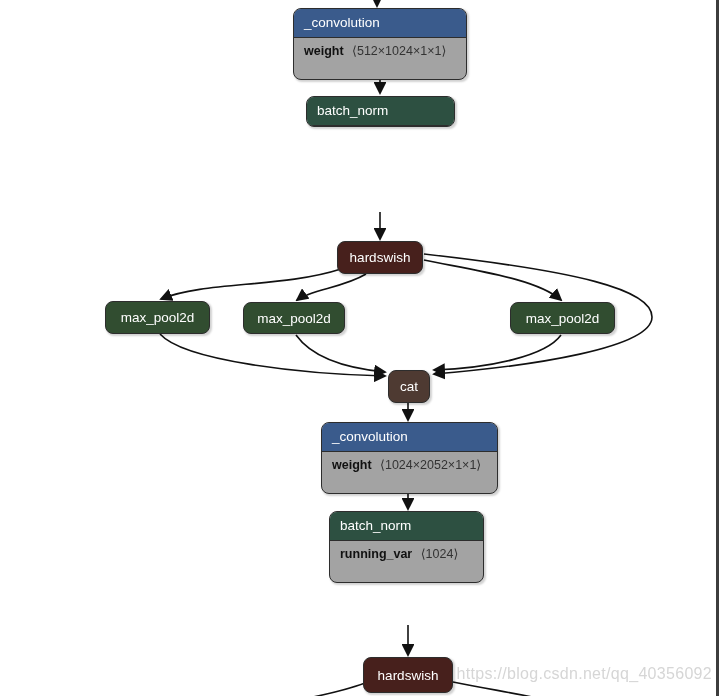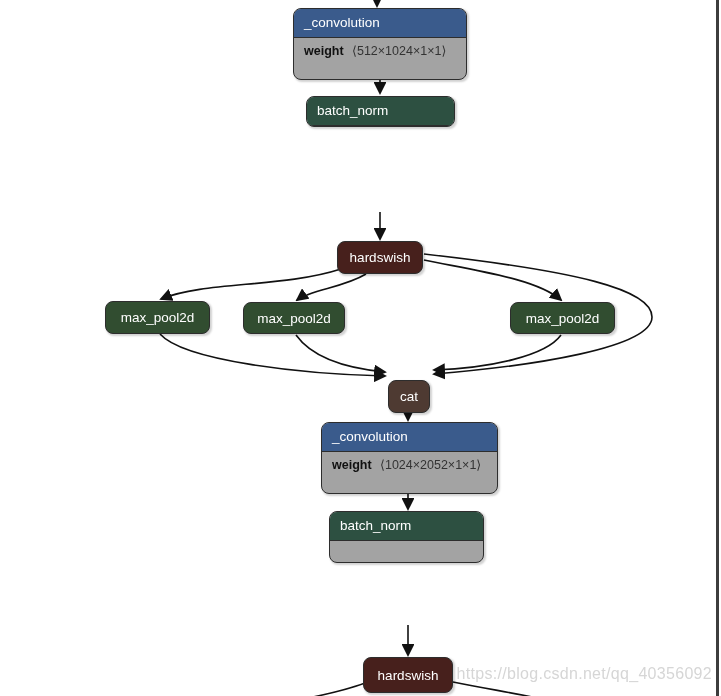--- a/index.html
+++ b/index.html
@@ -130,41 +130,45 @@
   <div class="op-node" style="left: 105px; top: 301px; width: 105px; height: 33px; background-color: rgb(49, 77, 48);">
     <span>max_pool2d</span>
   </div>
   <div class="op-node" style="left: 243px; top: 302px; width: 102px; height: 32px; background-color: rgb(49, 77, 48);">
     <span>max_pool2d</span>
   </div>
   <div class="op-node" style="left: 510px; top: 302px; width: 105px; height: 32px; background-color: rgb(49, 77, 48);">
     <span>max_pool2d</span>
   </div>
 
-  <div class="op-node" style="left: 388px; top: 380px; width: 42px; height: 33px; background-color: rgb(78, 58, 50);">
+  <div class="op-node" style="left: 388px; top: 370px; width: 42px; height: 33px; background-color: rgb(78, 58, 50);">
     <span>cat</span>
   </div>
 
   <div class="layer-node" style="left:321px; top:422px; width:177px;">
     <div class="node-header" style="background-color: rgb(58, 91, 140);">
       <span>_convolution</span>
     </div>
     <div class="node-body">
       <div class="param-row">
         <span class="param-name">weight</span>
         <span class="param-value">⟨1024×2052×1×1⟩</span>
       </div>
     </div>
   </div>
 
   <div class="layer-node" style="left:329px; top:511px; width:155px;">
     <div class="node-header" style="background-color: rgb(45, 80, 65);">
       <span>batch_norm</span>
     </div>
     <div class="node-body">
+      <div class="param-row">
+        <span class="param-name">running_var</span>
+        <span class="param-value">⟨1024⟩</span>
+      </div>
     </div>
   </div>
 
   <div class="op-node" style="left: 363px; top: 657px; width: 90px; height: 36px; background-color: rgb(71, 32, 28);">
     <span>hardswish</span>
   </div>
 
   <div class="watermark">https://blog.csdn.net/qq_40356092</div>
   <div class="right-border"></div>
 

